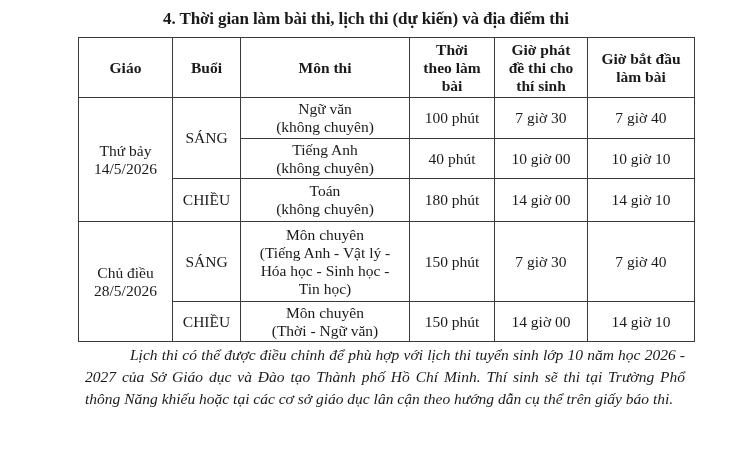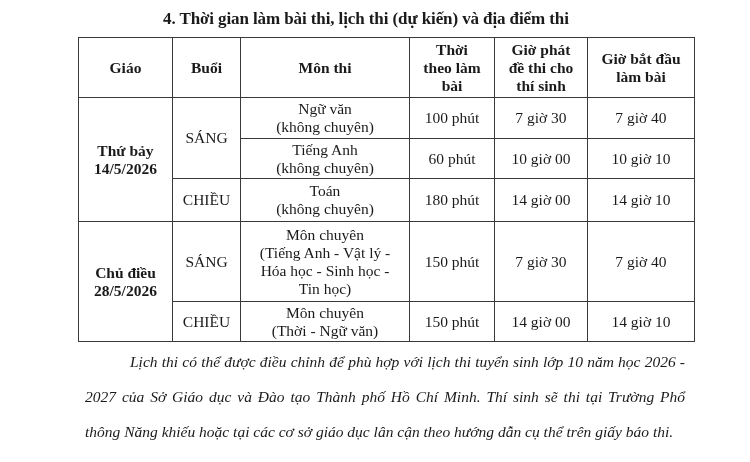--- a/index.html
+++ b/index.html
@@ -3,22 +3,22 @@
 <meta charset="utf-8">
 <style>
   html, body { margin:0; padding:0; background:#ffffff; }
   body { width:750px; height:462px; position:relative; overflow:hidden;
          font-family:"Liberation Serif", "DejaVu Serif", serif; color:#1a1a1a; }
   .heading { position:absolute; left:127px; top:9px; font-size:17px; font-weight:bold; letter-spacing:-0.1px;margin-left:36px; }
   table.sched { position:absolute; left:78px; top:37px; border-collapse:collapse; font-size:15.5px; }
   table.sched td, table.sched th { border:1.5px solid #3a3a3a; text-align:center; vertical-align:middle; padding:0 3px; line-height:18px; }
   table.sched th { font-weight:bold; }
   .c1 { width:87px; } .c2 { width:61px; } .c3 { width:162px; } .c4 { width:78px; } .c5 { width:86px; } .c6 { width:100px; }
-  .bold { font-weight:bold; }
-  .para { position:absolute; left:85px; top:344px; width:600px; font-size:15.5px; font-style:italic; line-height:35px; text-align:justify; }
+  .bold { font-weight:normal; }
+  .para { position:absolute; left:85px; top:344px; width:600px; font-size:15.5px; font-style:italic; line-height:22px; text-align:justify; }
   .para .indent { display:inline-block; width:45px; }
 </style>
 </head>
 <body>
 
 <div class="heading">4. Thời gian làm bài thi, lịch thi (dự kiến) và địa điểm thi</div>
 
 <table class="sched">
   <tbody>
       <tr style="height:60px;">
@@ -54,21 +54,21 @@
     <td>100 phút</td>
     <td>7 giờ 30</td>
     <td>7 giờ 40</td>
   </tr>
 
   <tr style="height:40px;">
     <td>
       <div>Tiếng Anh</div>
       <div>(không chuyên)</div>
     </td>
-    <td>60 phút</td>
+    <td>40 phút</td>
     <td>10 giờ 00</td>
     <td>10 giờ 10</td>
   </tr>
 
   <tr style="height:43px;">
     <td>CHIỀU</td>
     <td>
       <div>Toán</div>
       <div>(không chuyên)</div>
     </td>

